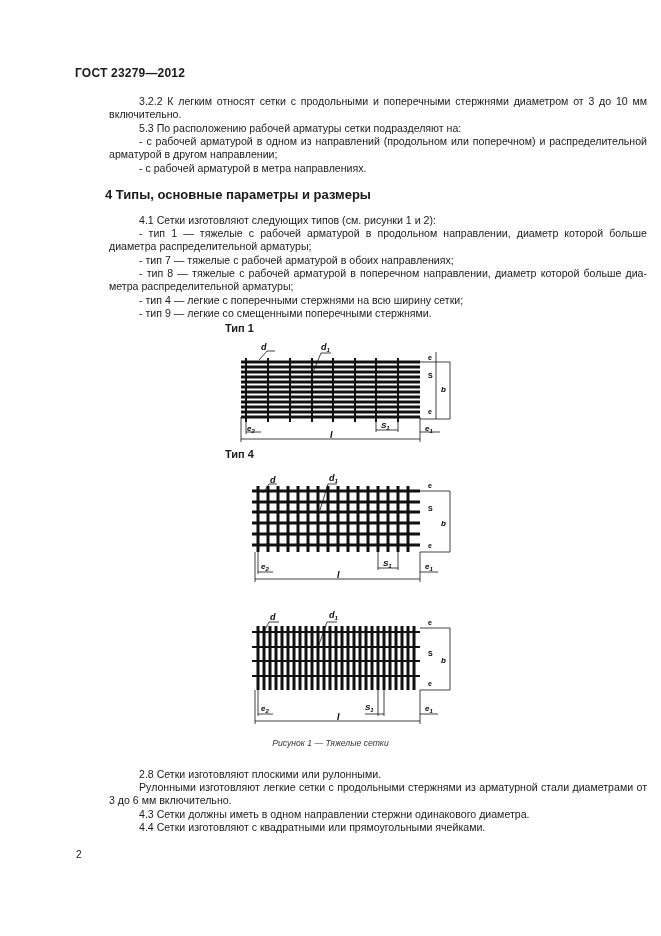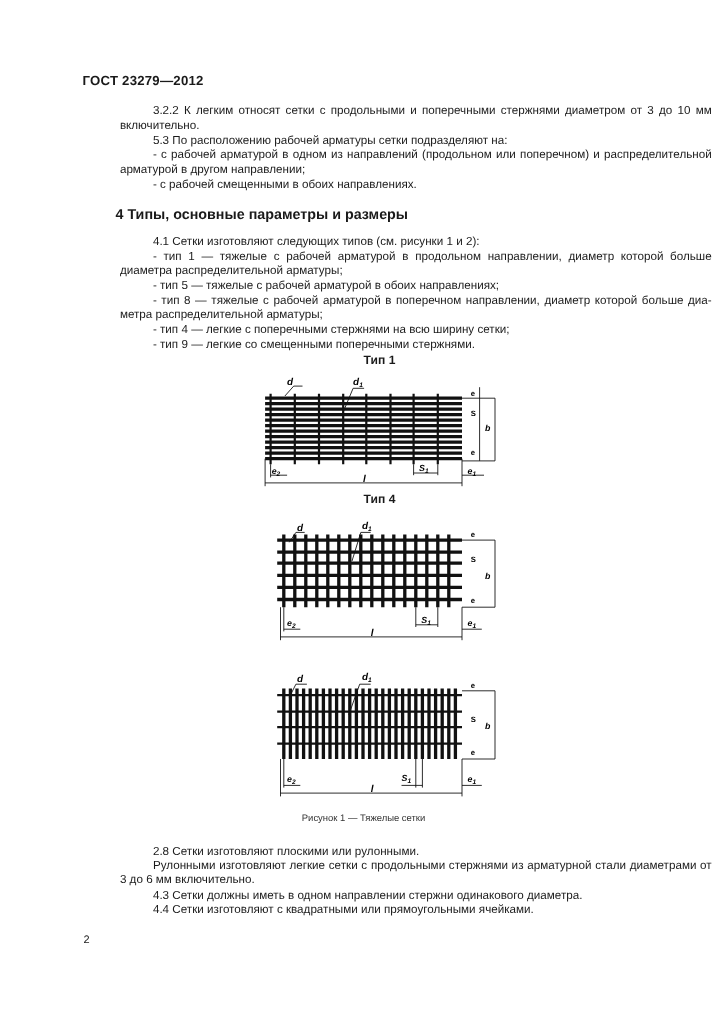--- a/index.html
+++ b/index.html
@@ -2,41 +2,41 @@
 <html><head>
 <meta charset="utf-8">
 <style>
   html, body { margin: 0; padding: 0; background: #ffffff; }
   body { width: 661px; height: 936px; position: relative; overflow: hidden;
          font-family: "Liberation Sans", sans-serif; color: #1a1a1a; }
   .header { position: absolute; left: 75px; top: 66px; font-weight: bold; font-size: 12px; letter-spacing: 0.2px; }
   .p { position: absolute; left: 65px; width: 538px; font-size: 10.6px; line-height: 13.4px; text-align: justify; margin-left: 44px; }
   .ind { text-indent: 30px; }
   .h2 { position: absolute; left: 105px; top: 187px; font-weight: bold; font-size: 13px; }
-  .caption { position: absolute; left: 0; width: 661px; top: 738px; text-align: center; font-size: 8.6px; color: #333; }
+  .caption { position: absolute; left: 0; width: 661px; top: 738px; text-align: center; font-size: 8.6px; color: #333; font-style: italic; }
   .pagenum { position: absolute; left: 76px; top: 849px; font-size: 10px; }
   .fig { position: absolute; left: 225px; width: 240px; }
-  .fig-title { position: absolute; left: 0; width: 240px; text-align: center; font-weight: bold; font-size: 11px; }
+  .fig-title { position: absolute; left: 0; width: 240px; text-align: left; font-weight: bold; font-size: 11px; }
   svg text { font-family: "Liberation Sans", sans-serif; }
 </style>
 </head>
 <body>
 
 <div class="header">ГОСТ  23279—2012</div>
 
 <div class="p ind" style="top:95px">3.2.2  К легким относят сетки с продольными и поперечными стержнями диаметром от 3 до 10 мм включительно.</div>
 <div class="p ind" style="top:122px">5.3  По расположению рабочей арматуры сетки подразделяют на:</div>
 <div class="p ind" style="top:135px">-  с рабочей арматурой в одном из направлений (продольном или поперечном) и распределитель­ной арматурой в другом направлении;</div>
-<div class="p ind" style="top:162px">-  с рабочей смещенными в обоих направлениях.</div>
+<div class="p ind" style="top:162px">-  с рабочей арматурой в метра направлениях.</div>
 
 <div class="h2">4  Типы, основные параметры и размеры</div>
 
 <div class="p ind" style="top:214px">4.1  Сетки изготовляют следующих типов (см. рисунки 1 и 2):</div>
 <div class="p ind" style="top:227px">-  тип 1 — тяжелые с рабочей арматурой в продольном направлении, диаметр которой больше диаметра распределительной арматуры;</div>
-<div class="p ind" style="top:254px">-  тип 5 — тяжелые с рабочей арматурой в обоих направлениях;</div>
+<div class="p ind" style="top:254px">-  тип 7 — тяжелые с рабочей арматурой в обоих направлениях;</div>
 <div class="p ind" style="top:267px">-  тип 8 — тяжелые с рабочей арматурой в поперечном направлении, диаметр которой больше диа­метра распределительной арматуры;</div>
 <div class="p ind" style="top:294px">-  тип 4 — легкие с поперечными стержнями на всю ширину сетки;</div>
 <div class="p ind" style="top:307px">-  тип 9 — легкие со смещенными поперечными стержнями.</div>
 
 <div class="fig" style="top:322px; height:125px">
   <div class="fig-title" style="top:0">Тип 1</div>
   <svg width="240" height="125" viewBox="0 0 240 125" style="position:absolute;left:0;top:0">
     <g stroke="#111" stroke-width="3">
       <line x1="16" y1="40" x2="195" y2="40"></line>
         <line x1="16" y1="45" x2="195" y2="45"></line>

